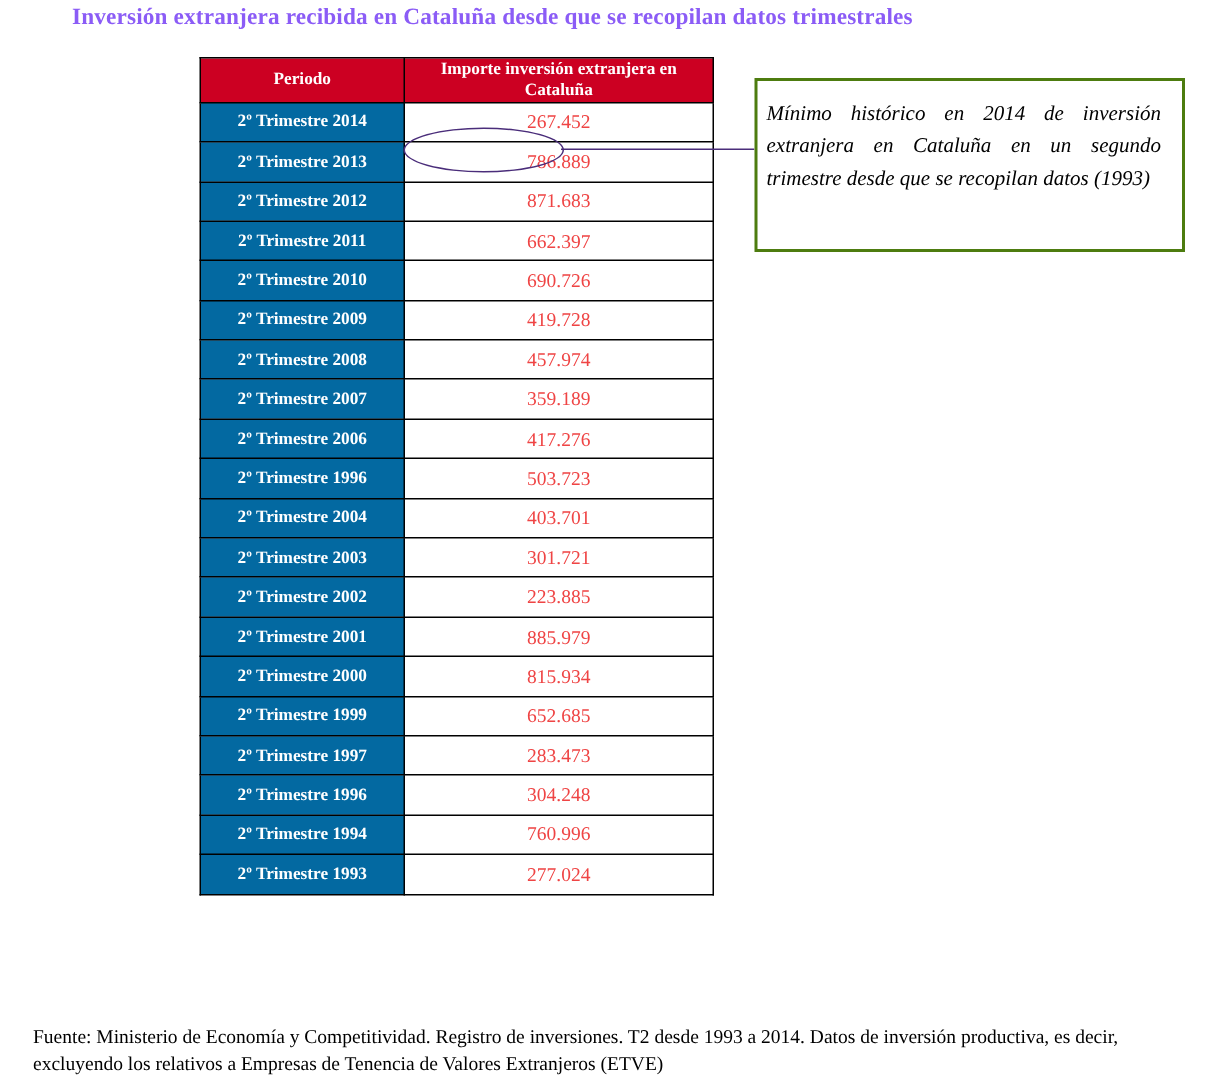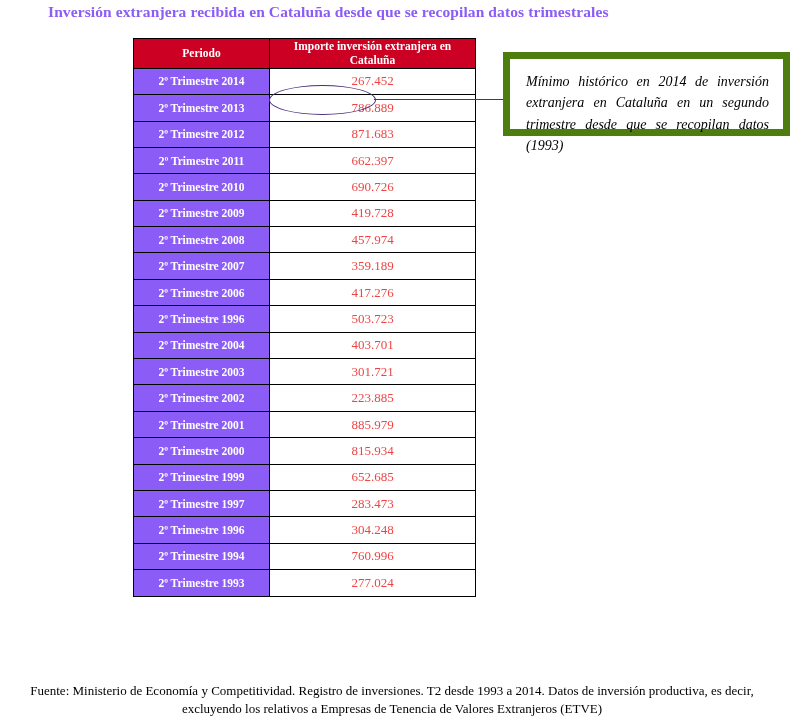--- a/index.html
+++ b/index.html
@@ -51,21 +51,21 @@
     font-weight: bold;
     font-size: 11.5px;
     text-align: center;
     vertical-align: middle;
     line-height: 1.25;
     padding: 7px 4px;
   }
   th.head-period { width: 135px; }
   th.head-amount { width: 205px; }
   td.cell-period {
-    background: #8b5cf6;
+    background: #0369a1;
     color: #ffffff;
     font-family: "Liberation Serif", serif;
     font-weight: bold;
     font-size: 11.5px;
     text-align: center;
     height: 25.4px;
     vertical-align: middle;
   }
   td.cell-amount {
     background: #ffffff;
@@ -84,25 +84,25 @@
     height: 28px;
     border: 1.4px solid #4a2d7a;
     border-radius: 50%;
     pointer-events: none;
   }
   .callout {
     position: absolute;
     left: 503px;
     top: 52px;
     width: 287px;
-    height: 84px;
-    border: 7px solid #4d7c0f;
+    height: 116px;
+    border: 2px solid #4d7c0f;
     background: #ffffff;
     box-sizing: border-box;
-    padding: 12px 14px 10px 16px;
+    padding: 12px 14px 10px 6px;
   }
   .callout-text {
     font-family: "Liberation Serif", serif;
     font-style: italic;
     font-size: 14px;
     line-height: 1.52;
     color: #000000;
     text-align: justify;
   }
   .leader-line {
@@ -115,21 +115,20 @@
   }
   .source-note {
     position: absolute;
     left: 22px;
     top: 682px;
     width: 740px;
     font-family: "Liberation Serif", serif;
     font-size: 13px;
     line-height: 1.42;
     color: #000000;
-    text-align: center;
   }
 </style>
 </head>
 <body>
 
 <div class="page-title">Inversión extranjera recibida en Cataluña desde que se recopilan datos trimestrales</div>
 
 <div class="table-wrap">
   <table class="data-table">
     <thead>

